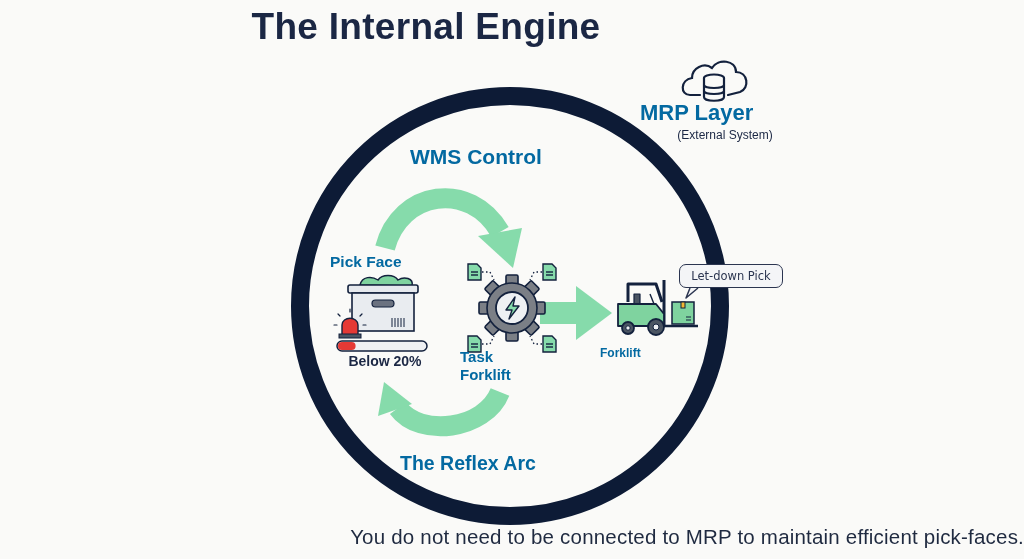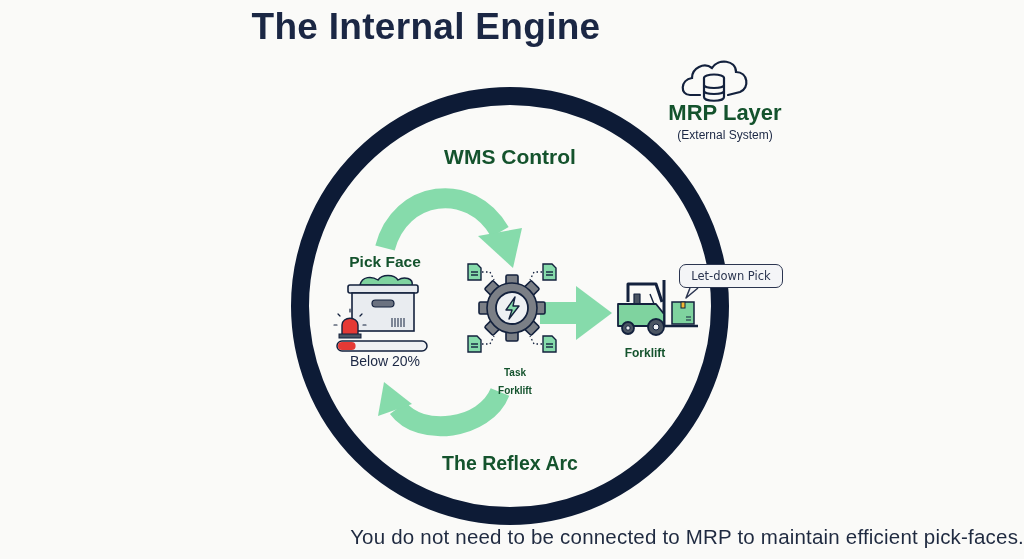--- a/index.html
+++ b/index.html
@@ -12,28 +12,28 @@
   }
   .abs { position: absolute; }
   .title {
     left: 0; width: 852px; top: 6px; text-align: center;
     font-size: 37px; font-weight: 700; color: #1b2744; letter-spacing: 0.3px;
   }
   .footer {
     left: 0; width: 1024px; top: 525px; text-align: right;
     font-size: 20.5px; color: #1f2a40; letter-spacing: 0.2px;
   }
-  .lbl-bold { font-weight: 700; color: #14532d; text-align: center; }
+  .lbl-bold { font-weight: 700; color: #0369a1; }
   .wms { left: 410px; width: 200px; top: 145px; font-size: 21px; }
   .reflex { left: 400px; width: 220px; top: 452px; font-size: 19.5px; }
   .mrp-title { left: 640px; width: 170px; top: 100px; font-size: 22px; }
   .mrp-sub { left: 640px; width: 170px; top: 128px; font-size: 12px; text-align: center; color: #1b2744; }
   .pick-title { left: 330px; width: 110px; top: 253px; font-size: 15.5px; }
-  .below { left: 330px; width: 110px; top: 353px; font-size: 14px; text-align: center; color: #1b2744; }
-  .task { left: 460px; width: 110px; top: 364px; font-size: 10px; line-height: 18px; }
+  .below { left: 330px; width: 110px; top: 353px; font-size: 14px; text-align: center; color: #1b2744; font-weight: bold; }
+  .task { left: 460px; width: 110px; top: 348px; font-size: 15px; line-height: 18px; }
   .fork { left: 600px; width: 90px; top: 346px; font-size: 12px; }
   .bubble {
     left: 679px; top: 264px; width: 102px; height: 22px;
     border: 1.5px solid #2b3550; border-radius: 7px; background: #f4f5f7;
     font-size: 11.5px; color: #2b3550; text-align: center; line-height: 22px;
     font-family: "DejaVu Sans", sans-serif;
   }
   svg.scene { position: absolute; left: 0; top: 0; }
 </style>
 </head>

